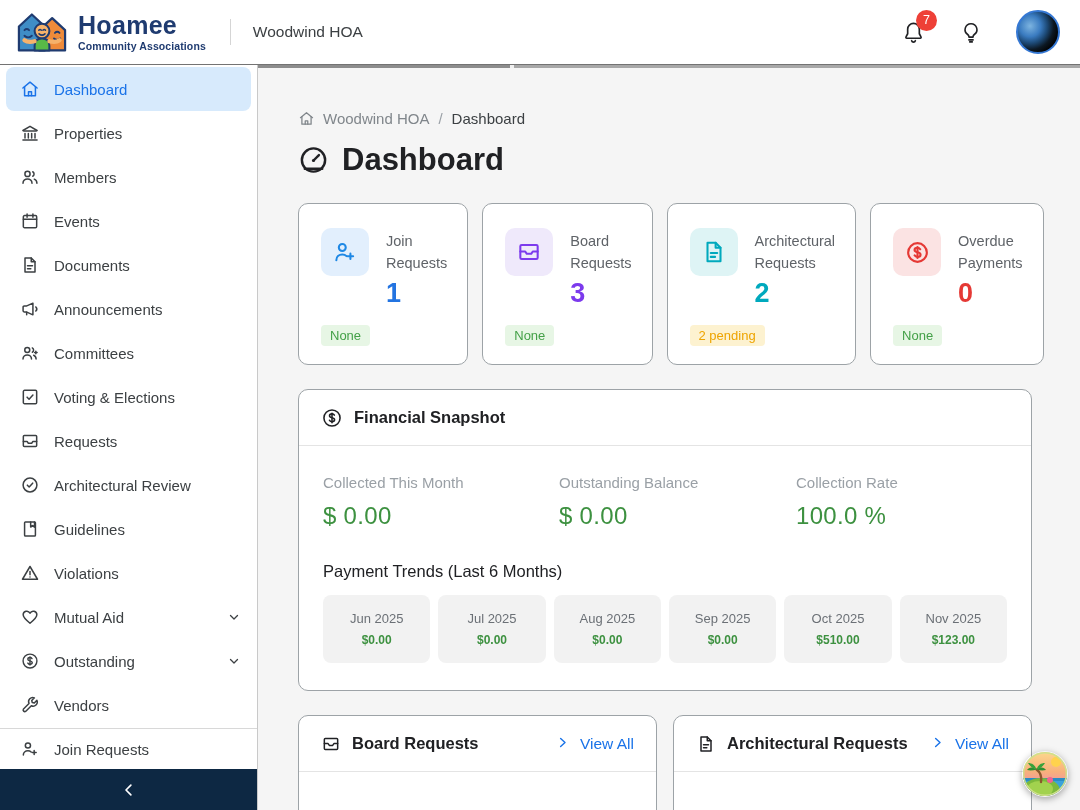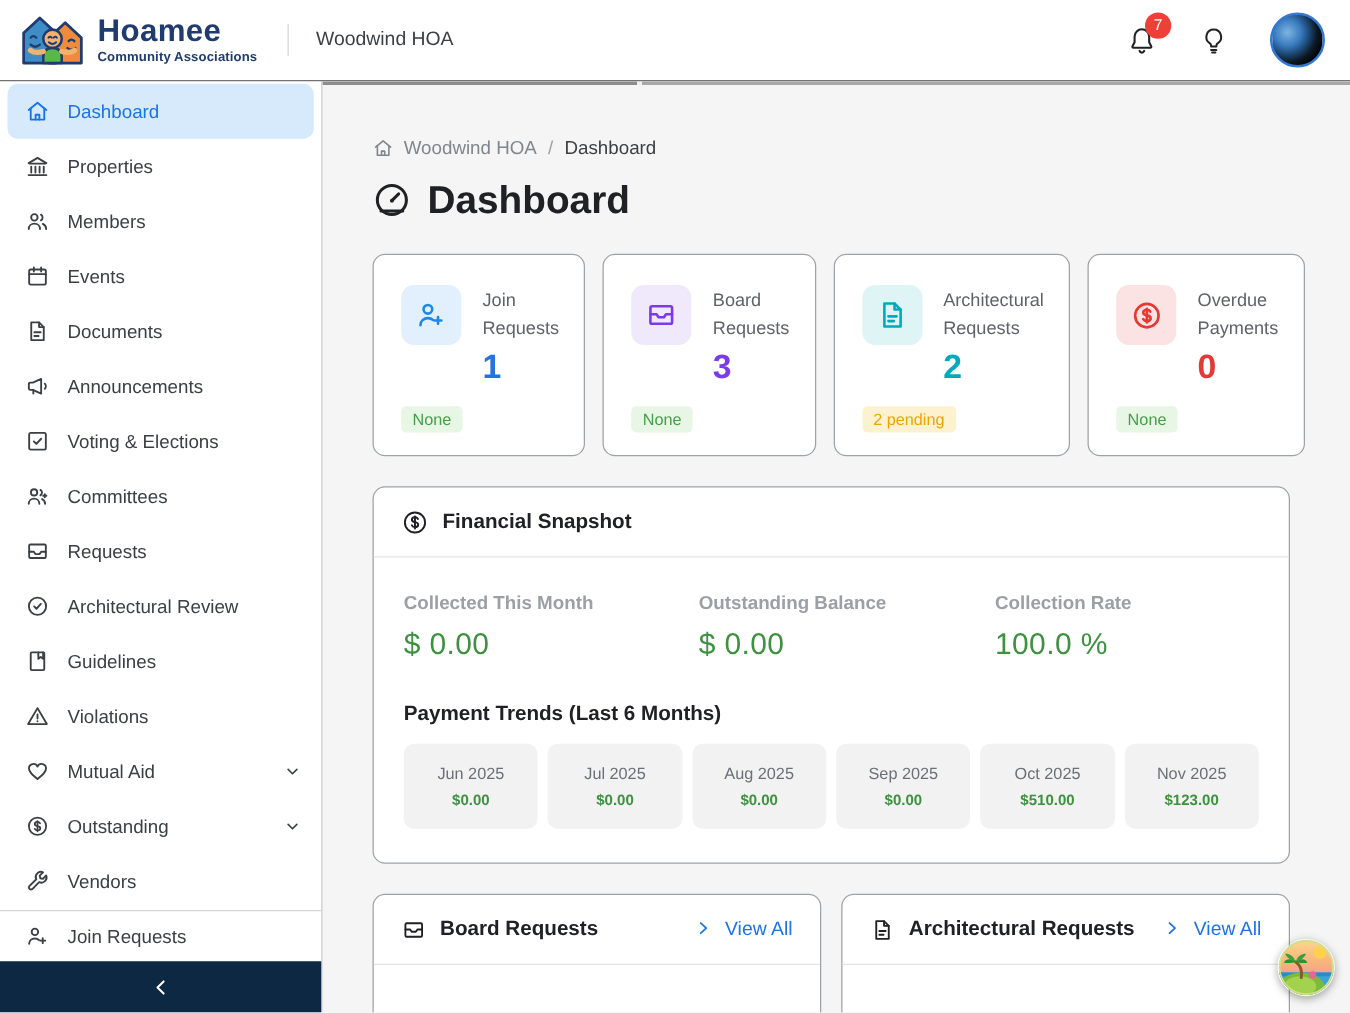--- a/index.html
+++ b/index.html
@@ -103,24 +103,24 @@
   .badge-green { color:#43a047; background:#e7f6e5; }
   .badge-amber { color:#eea400; background:#fdf2d0; }
 
   
   .panel { background:#fff; border:1px solid #9da3a7; border-radius:10px; margin-top:24px; }
   .panel-header { height:56px; display:flex; align-items:center; gap:11px;
     padding:0 22px; border-bottom:1px solid #e4e4e4; color:#202124; }
   .panel-title { font-size:16.5px; font-weight:700; }
 
   .metrics { display:grid; grid-template-columns:236px 237px 1fr; padding:28px 24px 0; }
-  .metric-label { font-size:15px; color:#9aa0a6;font-weight:bold; }
+  .metric-label { font-size:15px; color:#9aa0a6; }
   .metric-value { font-size:24px; color:#3d9140; margin-top:11px; letter-spacing:.3px; }
 
-  .trends-title { font-size:16.5px; font-weight:700; color:#202124; padding:0 24px; margin-top:32px; }
+  .trends-title { font-size:16.5px; font-weight:400; color:#202124; padding:0 24px; margin-top:32px; }
   .trends { display:grid; grid-template-columns:repeat(6,1fr); gap:8px; padding:14px 24px 27px; }
   .tile { background:#f2f2f2; border-radius:8px; height:68px;
     display:flex; flex-direction:column; align-items:center; justify-content:center; gap:7px; }
   .tile-month { font-size:13px; color:#6b7076; }
   .tile-amount { font-size:12px; font-weight:700; color:#3d9140; }
 
   .bottom { display:grid; grid-template-columns:1fr 1fr; gap:16px; }
   .list-panel { height:160px; }
   .truncate { max-width:196px; white-space:nowrap; overflow:hidden; }
   .view-all { margin-left:auto; display:flex; align-items:flex-start; gap:10px;
@@ -248,38 +248,38 @@
           <path d="M19 9.5a3.6 3.6 0 0 1 0 5"></path>
             <path d="M8 15.8v3.2"></path>
         </svg>
       </span>
       <span class="nlabel">Announcements</span>
     </div>
 
     <div class="nav-item">
       <span class="nicon">
         <svg width="20" height="20" viewBox="0 0 24 24" fill="none" stroke="currentColor" stroke-width="1.8" stroke-linecap="round" stroke-linejoin="round">
-          <rect x="4" y="4" width="16" height="16" rx="1.5"></rect>
-            <path d="M8.5 12.2l2.4 2.4 4.6-5"></path>
-        </svg>
-      </span>
-      <span class="nlabel">Voting &amp; Elections</span>
-    </div>
-
-    <div class="nav-item">
-      <span class="nicon">
-        <svg width="20" height="20" viewBox="0 0 24 24" fill="none" stroke="currentColor" stroke-width="1.8" stroke-linecap="round" stroke-linejoin="round">
           <circle cx="8.7" cy="8.3" r="3"></circle>
             <path d="M3.6 19.2c0-2.8 2.3-4.9 5.1-4.9s5.1 2.1 5.1 4.9"></path>
           <path d="M14.8 5.9a3 3 0 0 1 0 5.2"></path>
             <path d="M16.4 14.7c1.7.7 2.9 2.4 2.9 4.5"></path>
             <path d="M17.5 11.5h3M19 10v3"></path>
         </svg>
       </span>
       <span class="nlabel">Committees</span>
+    </div>
+
+    <div class="nav-item">
+      <span class="nicon">
+        <svg width="20" height="20" viewBox="0 0 24 24" fill="none" stroke="currentColor" stroke-width="1.8" stroke-linecap="round" stroke-linejoin="round">
+          <rect x="4" y="4" width="16" height="16" rx="1.5"></rect>
+            <path d="M8.5 12.2l2.4 2.4 4.6-5"></path>
+        </svg>
+      </span>
+      <span class="nlabel">Voting &amp; Elections</span>
     </div>
 
     <div class="nav-item">
       <span class="nicon">
         <svg width="20" height="20" viewBox="0 0 24 24" fill="none" stroke="currentColor" stroke-width="1.8" stroke-linecap="round" stroke-linejoin="round">
           <rect x="4" y="5.5" width="16" height="13" rx="1.2"></rect>
             <path d="M4 12.5h4.5l1.5 2.2h4l1.5-2.2H20"></path>
         </svg>
       </span>
       <span class="nlabel">Requests</span>

